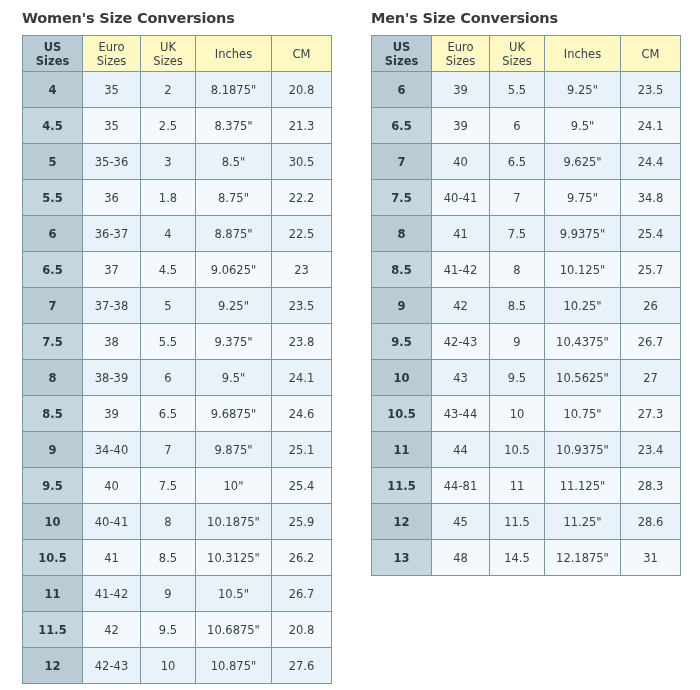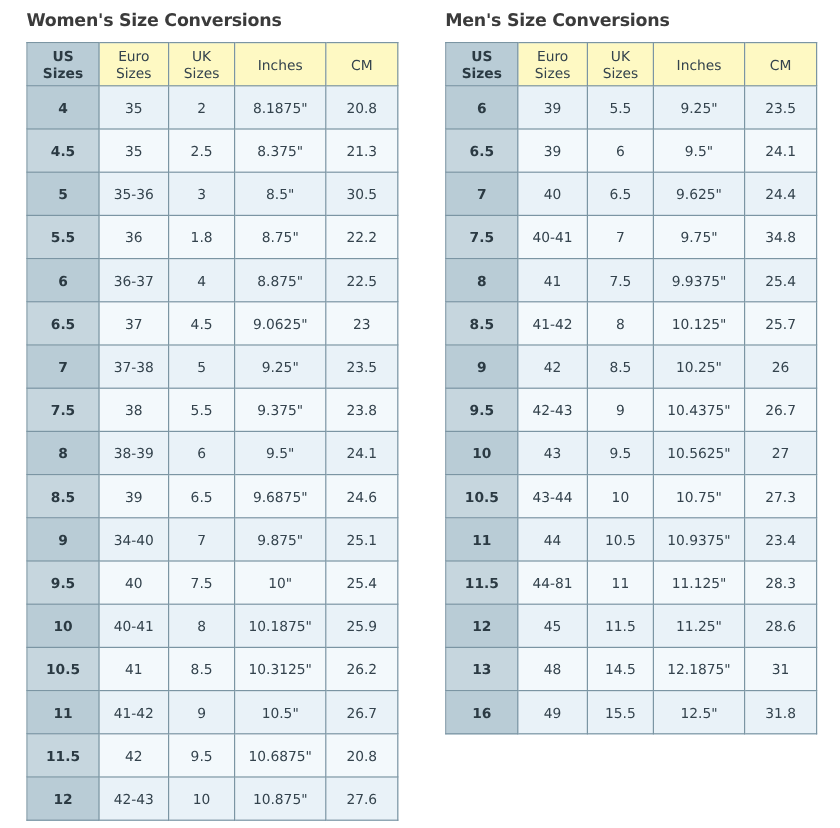--- a/index.html
+++ b/index.html
@@ -379,24 +379,17 @@
             <td>11.25"</td>
             <td>28.6</td>
           </tr>
           <tr>
             <td class="us-cell">13</td>
             <td>48</td>
             <td>14.5</td>
             <td>12.1875"</td>
             <td>31</td>
           </tr>
-          <tr>
-            <td class="us-cell">16</td>
-            <td>49</td>
-            <td>15.5</td>
-            <td>12.5"</td>
-            <td>31.8</td>
-          </tr>
         </tbody>
     </table>
   </div>
 
 </div>
 
 </body></html>

